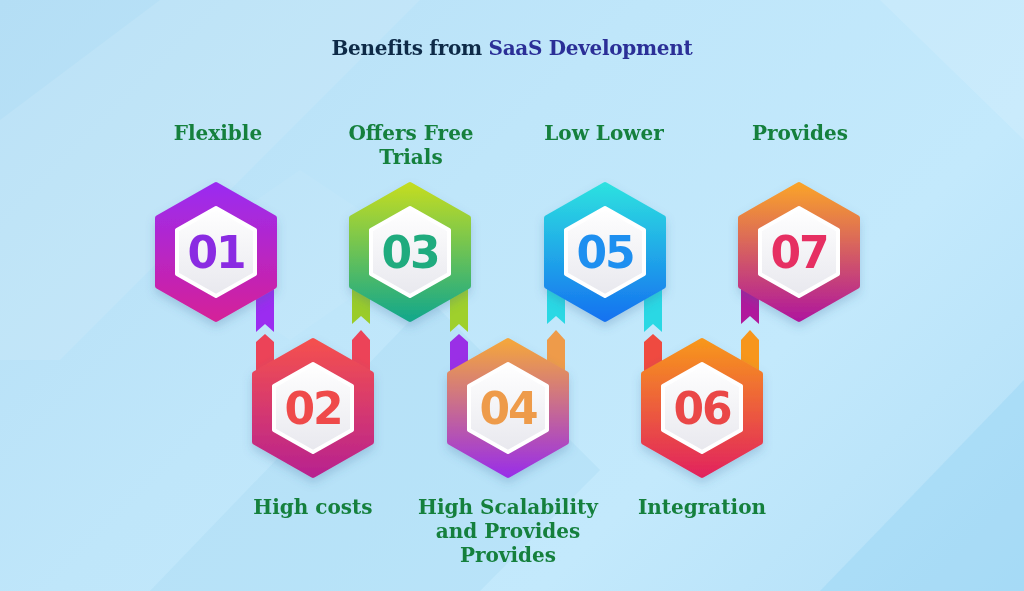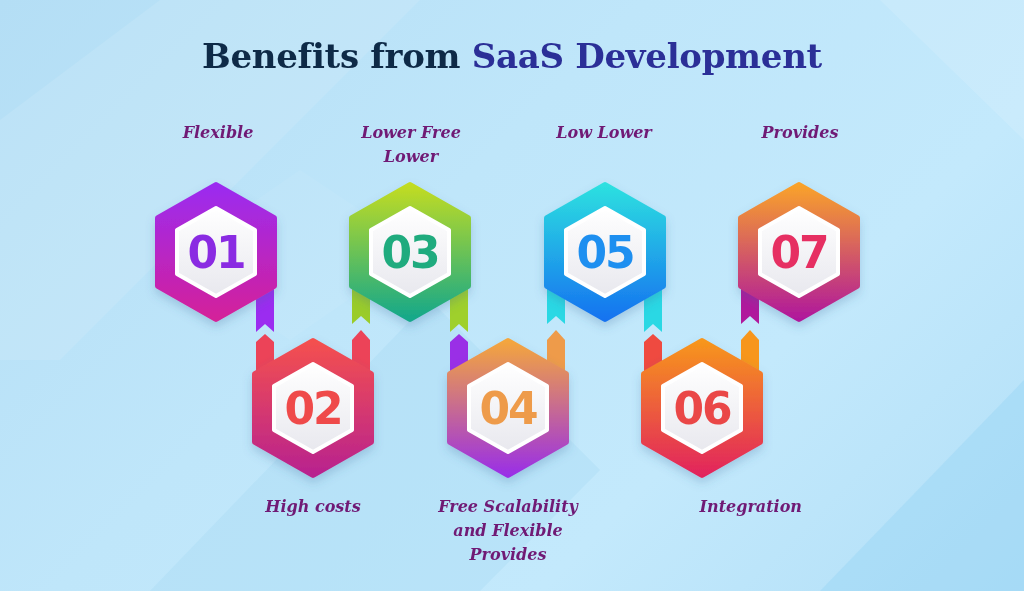--- a/index.html
+++ b/index.html
@@ -4,28 +4,28 @@
 <style>
   html, body { margin:0; padding:0; }
   body {
     width:1024px; height:591px; overflow:hidden; position:relative;
     background: linear-gradient(135deg, #b4def5 0%, #bfe6fa 40%, #c3e9fc 70%, #b2dff7 100%);
     font-family: "DejaVu Serif", "Liberation Serif", serif;
   }
   .bg-shape { position:absolute; pointer-events:none; }
   .title {
     position:absolute; left:0; width:1024px; top:36px; text-align:center;
-    font-family: "DejaVu Serif", serif; font-weight:bold; font-size:34px;
+    font-family: "DejaVu Serif", serif; font-weight:bold; font-size:20px;
     color:#0e2a47; letter-spacing:-0.3px;
   }
   .title .accent { color:#2b2f97; }
   .label {
     position:absolute; width:200px; text-align:center;
-    font-family: "DejaVu Serif", serif; font-weight:bold; font-size:16px;
-    line-height:24px; color:#701a75;font-style:italic;
+    font-family: "DejaVu Serif", serif; font-weight:bold; font-size:20px;
+    line-height:24px; color:#15803d;
   }
   .label span { display:block; }
   svg.diagram { position:absolute; left:0; top:0; }
   .num {
     font-family: "DejaVu Sans", "Liberation Sans", sans-serif;
     font-weight:bold; font-size:44px; letter-spacing:-2px;
   }
 </style>
 </head>
 <body>
@@ -40,39 +40,39 @@
 
 <div class="title">
   <span>Benefits from</span>
   <span class="accent">SaaS Development</span>
 </div>
 
 <div class="label" style="left:118px; top:121px;">
   <span>Flexible</span>
 </div>
 <div class="label" style="left:311px; top:121px;">
-  <span>Lower Free</span>
-  <span>Lower</span>
+  <span>Offers Free</span>
+  <span>Trials</span>
 </div>
 <div class="label" style="left:504px; top:121px;">
   <span>Low Lower</span>
 </div>
 <div class="label" style="left:700px; top:121px;">
   <span>Provides</span>
 </div>
 
 <div class="label" style="left:213px; top:495px;">
   <span>High costs</span>
 </div>
 <div class="label" style="left:408px; top:495px;">
-  <span>Free Scalability</span>
-  <span>and Flexible</span>
+  <span>High Scalability</span>
+  <span>and Provides</span>
   <span>Provides</span>
 </div>
-<div class="label" style="left:602px; top:495px;text-align:right;">
+<div class="label" style="left:602px; top:495px;">
   <span>Integration</span>
 </div>
 
 <svg class="diagram" width="1024" height="591" viewBox="0 0 1024 591">
   <defs>
     <linearGradient id="g1" x1="0" y1="0" x2="0" y2="1">
         <stop offset="0" stop-color="#9b2cf0"></stop>
         <stop offset="1" stop-color="#d4209a"></stop>
       </linearGradient>
     <linearGradient id="g2" x1="0" y1="0" x2="0" y2="1">

